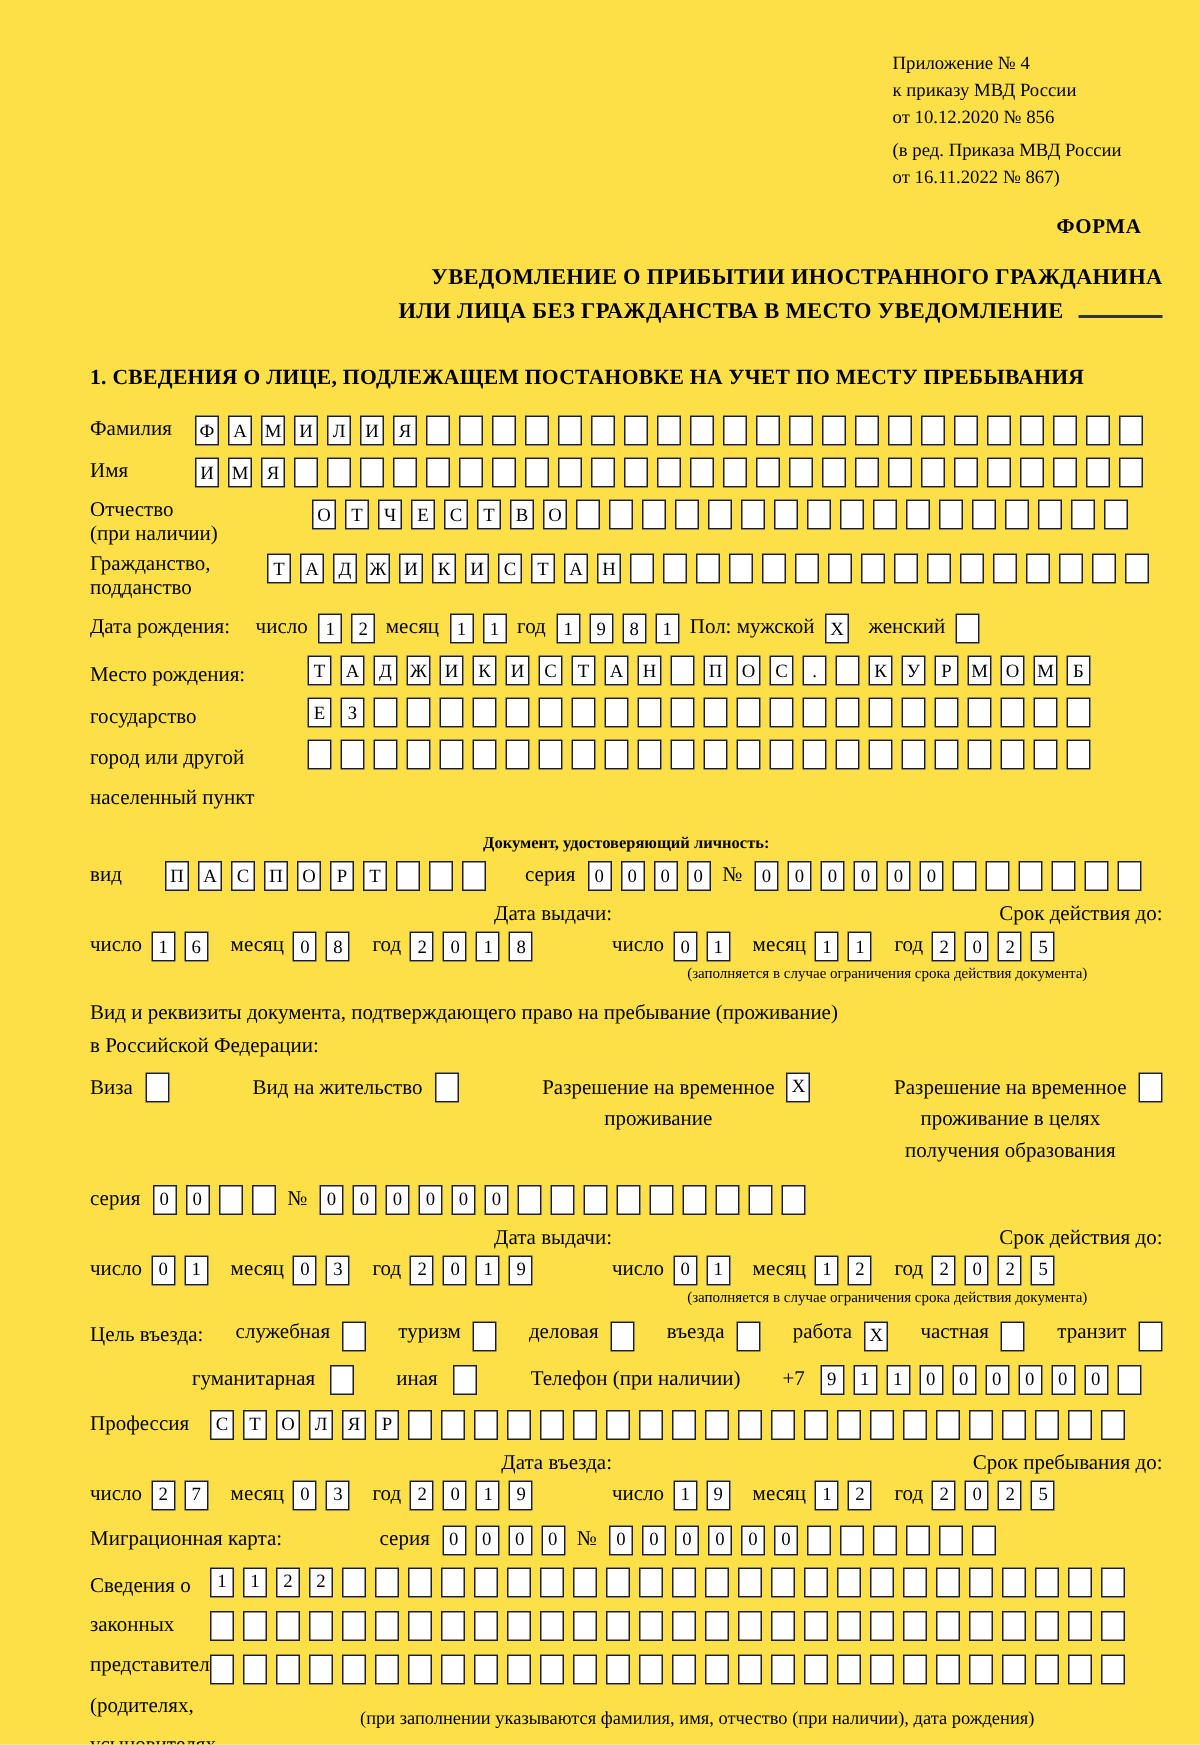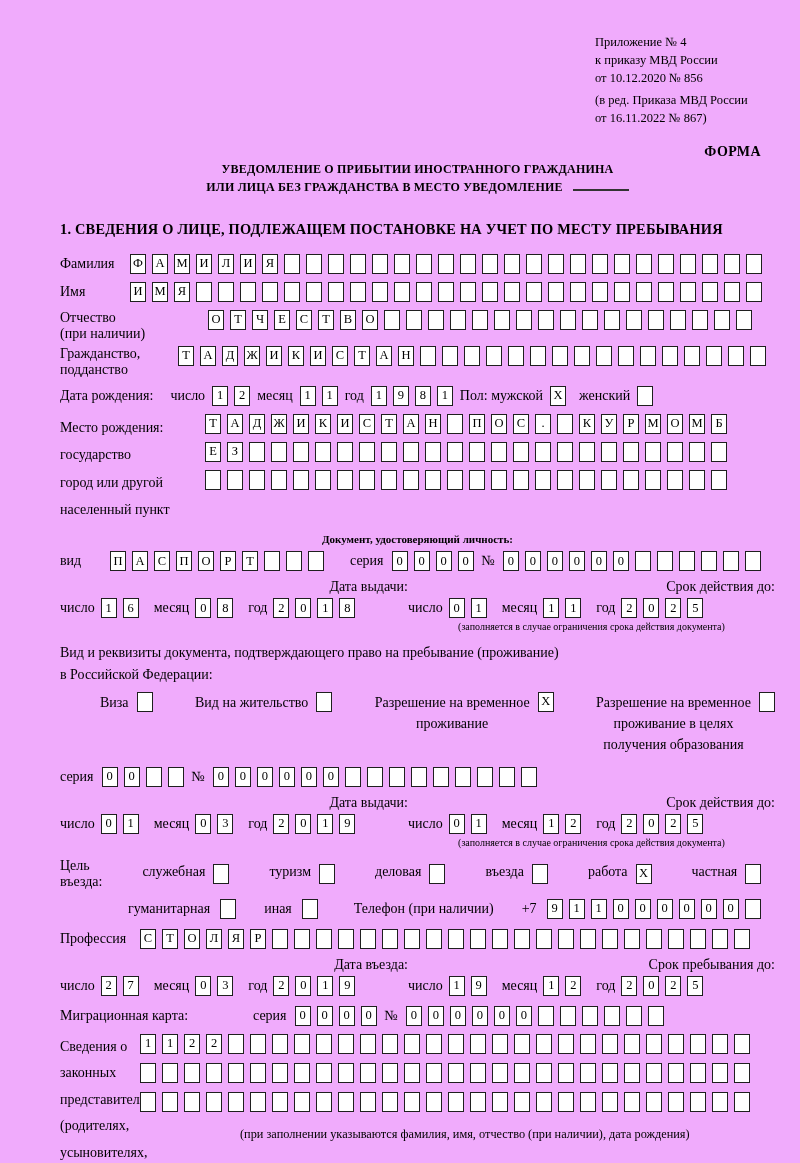--- a/index.html
+++ b/index.html
@@ -1,25 +1,25 @@
 <!DOCTYPE html>
 <html><head>
 <meta charset="utf-8">
 <style>
   html,body{margin:0;padding:0;background:#e8e8e8;}
   .page{
-    width:800px;height:1163px;margin:0 auto;background:#f0abfc;color:#000;
+    width:800px;height:1163px;margin:0 auto;background:#fde047;color:#000;
     font-family:"Liberation Serif","DejaVu Serif",serif;
     padding:34px 25px 0 60px;box-sizing:border-box;overflow:hidden;position:relative;
   }
   .pre{white-space:pre-line;}
   .appendix{margin-left:auto;width:180px;font-size:12.5px;line-height:1.42;}
   .appendix .edition{margin-top:5px;}
   .forma{font-weight:bold;font-size:14px;text-align:right;padding-right:14px;margin-top:16px;letter-spacing:.4px;}
-  .title{font-weight:bold;font-size:12px;text-align:center;line-height:1.55;letter-spacing:.2px;}
+  .title{font-weight:bold;font-size:15px;text-align:right;margin-top:14px;line-height:1.55;letter-spacing:.2px;}
   .tuline{display:inline-block;width:56px;border-bottom:2px solid #333;margin-left:10px;vertical-align:baseline;}
   .sec-heading{font-weight:bold;font-size:14.4px;margin-top:24px;letter-spacing:.2px;}
 
   .frow{display:flex;align-items:center;margin-top:8px;}
   .frow-top{display:flex;align-items:flex-start;margin-top:8px;}
   .lbl{font-size:14px;flex:none;}
   .w70{width:70px;}  .w80{width:80px;}  .w118{width:118px;} .w148{width:148px;} .w145{width:145px;}
   .stack{display:flex;flex-direction:column;gap:8px;}
 
   .boxes{display:inline-flex;gap:6px;flex:none;}
@@ -31,21 +31,21 @@
   .doc-heading{font-weight:bold;font-size:11px;text-align:center;margin-top:10px;}
 
   .dgrid{display:grid;grid-template-columns:348px 1fr;margin-top:8px;}
   .dhead{font-size:14px;text-align:right;margin-bottom:3px;}
   .drow{display:inline-flex;align-items:center;gap:6px;font-size:14px;}
   .ml{margin-left:9px;}
   .note{font-size:10px;text-align:center;margin-top:3px;}
 
   .intro{font-size:14px;margin-top:10px;line-height:1.55;}
   .viza-row{display:flex;justify-content:space-between;align-items:flex-start;margin-top:6px;}
-  .opt{display:inline-flex;align-items:flex-start;gap:8px;font-size:14px;margin-left:40px;}
+  .opt{display:inline-flex;align-items:flex-start;gap:8px;font-size:14px;}
   .optlbl{white-space:pre-line;text-align:center;line-height:1.5;}
   .purp1{display:flex;justify-content:space-between;align-items:center;margin-top:10px;font-size:14px;}
   .purp2{display:flex;align-items:center;margin-top:9px;margin-left:68px;font-size:14px;gap:10px;}
   .gap18{margin-left:18px;} .gap26{margin-left:26px;}
   .rep-note{font-size:12.3px;margin-top:6px;margin-left:100px;}
 </style>
 </head>
 <body>
 
 <div class="page">

